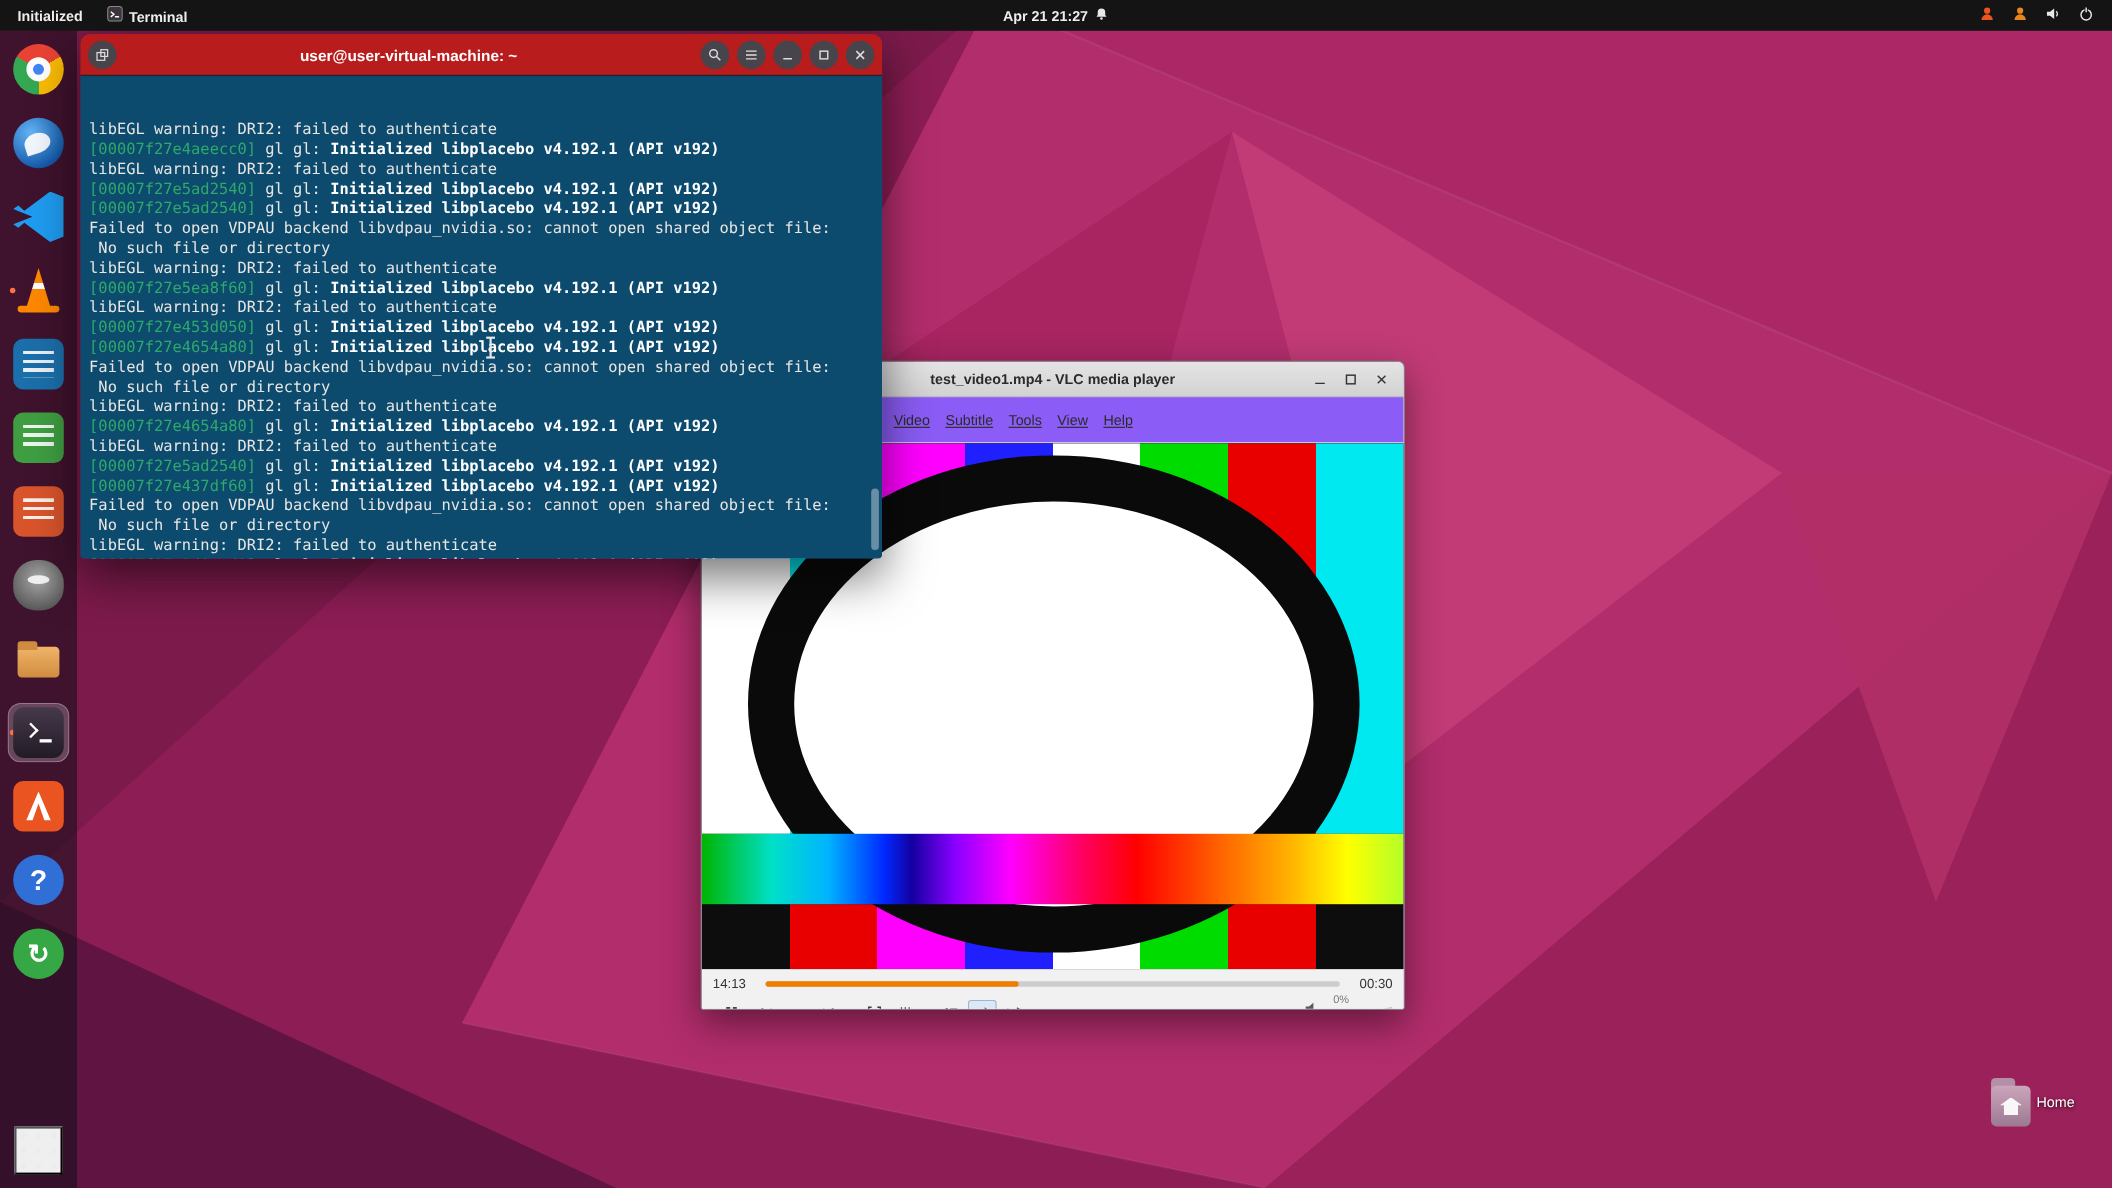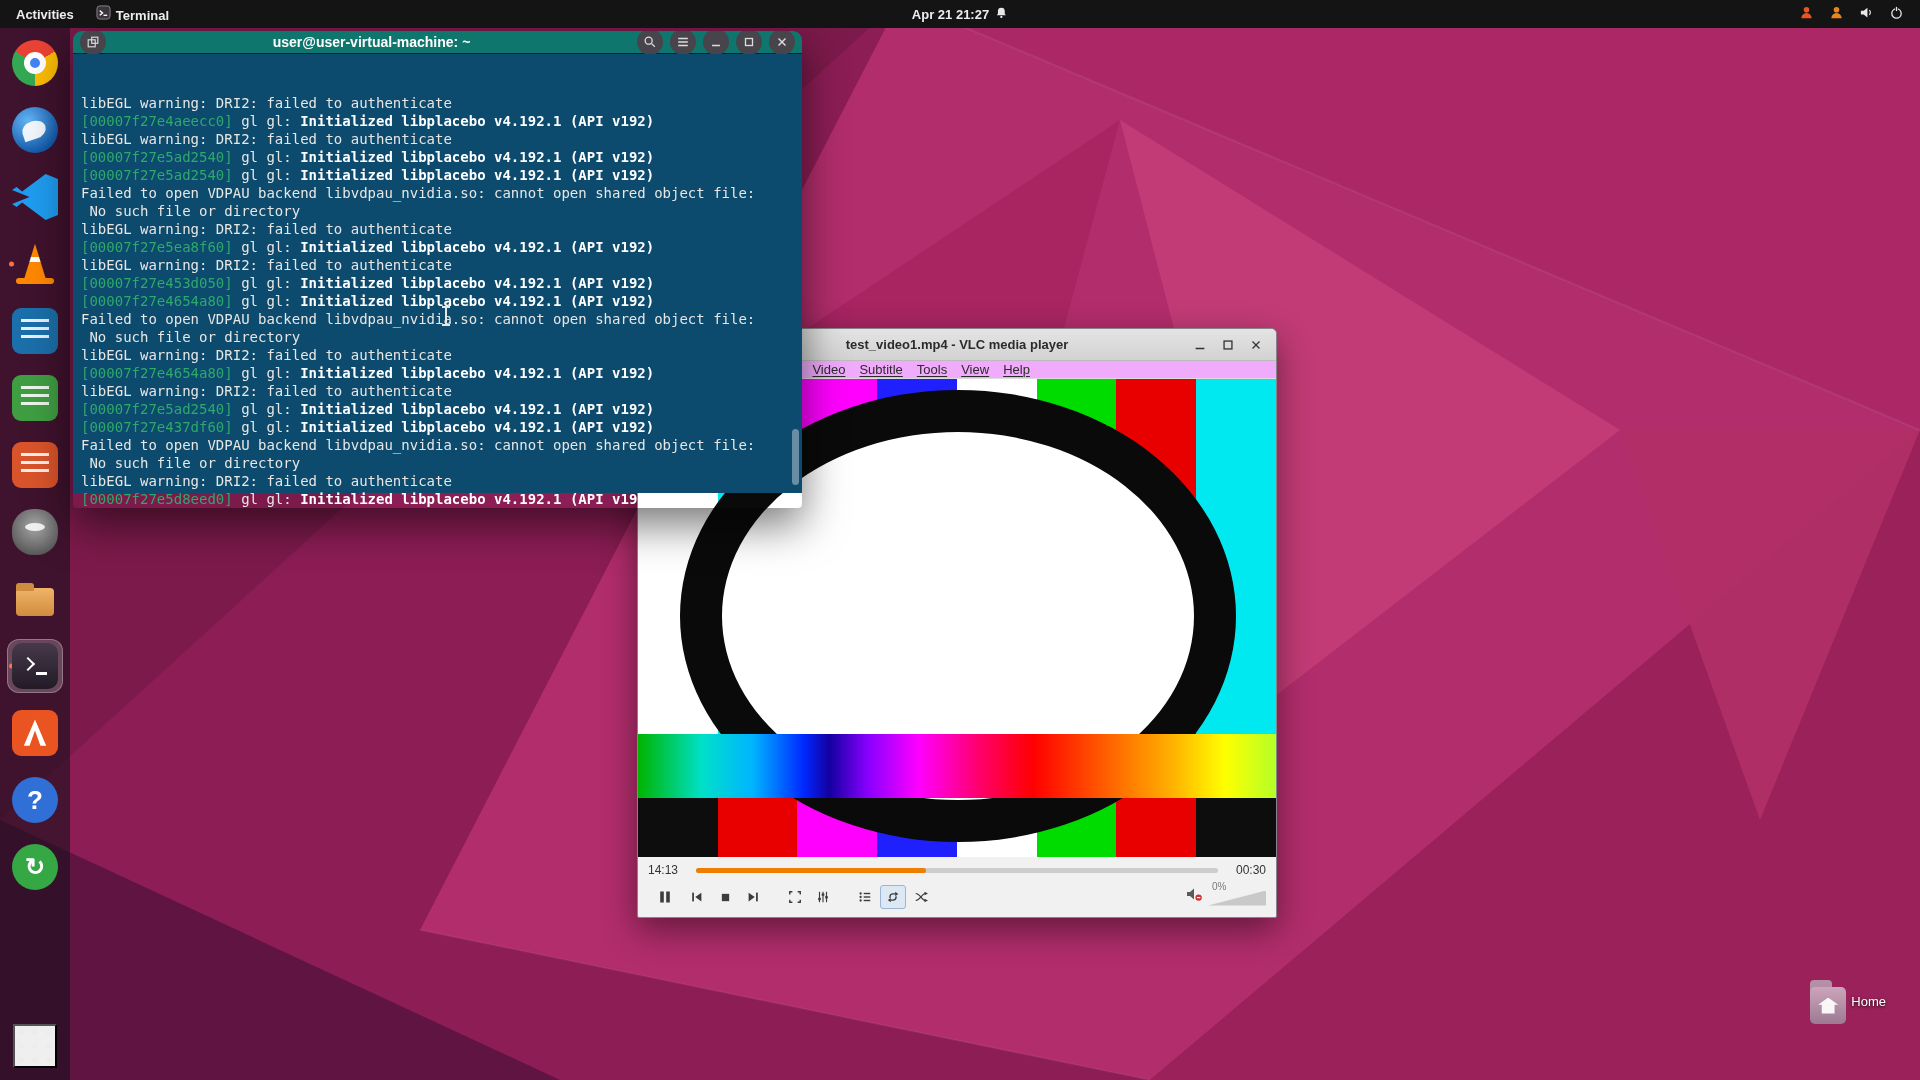--- a/index.html
+++ b/index.html
@@ -59,38 +59,38 @@
   .icon-software-updater { border-radius:50%; background:#35a845; font-size:24px; }
   .show-apps { margin-top:auto; margin-bottom:12px; width:44px; height:44px;
     background-image:radial-gradient(circle,#ececec 2.6px,transparent 3.2px); background-size:14px 14px; background-position:center; }
 
   
   .window { position:absolute; overflow:hidden; }
 
   
   #terminal-window { left:73px; top:31px; width:729px; height:477px; z-index:40; border-radius:9px 9px 4px 4px;
                      box-shadow:0 16px 44px rgba(0,0,0,.55); }
-  .t-header { height:23px; background:#0f766e; display:flex; align-items:center; padding:0 7px; gap:7px; border-bottom:1px solid #1e1c20; }
+  .t-header { height:38px; background:#b91c1c; display:flex; align-items:center; padding:0 7px; gap:7px; border-bottom:1px solid #1e1c20; }
   .t-title { flex:1; text-align:center; color:#ffffff; font-weight:700; font-size:14px; }
   .hbtn { width:26px; height:26px; border-radius:50%; background:#48444c; border:none; display:flex; align-items:center; justify-content:center; }
   .t-body { position:relative; height:439px; background:#0c4a6e; padding:4px 0 0 8px;
             font-family:"DejaVu Sans Mono",monospace; font-size:14px; line-height:18px; color:#e8e6e3; white-space:pre; }
   .tline { height:18px; }
   .t-green { color:#2ea96c; }
   .t-bold { font-weight:700; color:#ffffff; }
   .t-scrollbar { position:absolute; right:3px; bottom:8px; width:7px; height:56px; border-radius:4px; background:rgba(255,255,255,.38); }
 
   
   #vlc-window { left:637px; top:328px; width:640px; height:590px; z-index:20; background:#f1f1f1;
                 border:1px solid #85858a; border-radius:6px 6px 2px 2px; box-shadow:0 12px 34px rgba(0,0,0,.45); }
   .v-titlebar { height:32px; background:linear-gradient(#e4e4e4,#d2d2d3); display:flex; align-items:center; position:relative; border-bottom:1px solid #bcbcbc; }
   .v-title { position:absolute; left:0; right:0; text-align:center; font-size:13px; font-weight:700; color:#2b2b2b; }
   .v-buttons { margin-left:auto; display:flex; gap:4px; padding-right:8px; z-index:1; }
   .v-btn { width:24px; height:22px; display:flex; align-items:center; justify-content:center; background:none; border:none; }
-  .v-menubar { height:18px; background:#f0abfc; display:flex; align-items:center; padding-left:4px; border-bottom:1px solid #dcdcdc; }
+  .v-menubar { height:42px; background:#8b5cf6; display:flex; align-items:center; padding-left:4px; border-bottom:1px solid #dcdcdc; }
   .menu-item { font-size:13px; color:#2b2b2b; padding:3px 7px; text-decoration:underline; text-decoration-thickness:1px; text-underline-offset:2px; }
   .v-video { position:relative; height:478px; background:#000; overflow:hidden; }
   .stripes-top { position:absolute; left:0; top:0; width:100%; height:355px;
     background:linear-gradient(90deg,#ffffff 0 12.5%,#00e8f0 12.5% 25%,#ff00ff 25% 37.5%,#2020ff 37.5% 50%,#ffffff 50% 62.5%,#00dc00 62.5% 75%,#e80000 75% 87.5%,#00e8f0 87.5% 100%); }
   .stripes-bottom { position:absolute; left:0; top:419px; width:100%; height:59px;
     background:linear-gradient(90deg,#0d0d0d 0 12.5%,#e80000 12.5% 25%,#ff00ff 25% 37.5%,#2020ff 37.5% 50%,#ffffff 50% 62.5%,#00dc00 62.5% 75%,#e80000 75% 87.5%,#0d0d0d 87.5% 100%); }
   .test-circle { position:absolute; left:42px; top:11px; width:556px; height:452px; border-radius:50%;
     background:#ffffff; border:42px solid #0a0a0a; }
   .rainbow { position:absolute; left:0; top:355px; width:100%; height:64px;
     background:linear-gradient(90deg,#00b400 0%,#00e0c8 10%,#00b4ff 18%,#0028ff 26%,#1400a0 30%,#8800ff 36%,#ff00ff 44%,#ff0064 54%,#ff0000 62%,#ff6400 74%,#ffb400 84%,#ffff00 92%,#b4ff28 100%); }
@@ -141,21 +141,21 @@
     <polygon points="1120,120 1620,430 1270,700" fill="#c43e78" opacity="0.85"></polygon>
     <polygon points="1620,430 1920,430 1760,820" fill="#b03066" opacity="0.9"></polygon>
     <polygon points="700,400 1120,120 980,640" fill="#a62562" opacity="0.9"></polygon>
     <polyline points="900,0 1920,430" stroke="rgba(255,255,255,0.08)" fill="none" stroke-width="2"></polyline>
     <polyline points="420,930 1150,1080" stroke="rgba(255,255,255,0.05)" fill="none" stroke-width="2"></polyline>
   </svg>
 </div>
 
 <div class="topbar">
   <div class="tb-left">
-    <button class="tb-activities">Activities</button>
+    <button class="tb-activities">Initialized</button>
     <div class="tb-app">
       <span>
         <svg width="15" height="15" viewBox="0 0 16 16">
             <rect x="1" y="1" width="14" height="14" rx="3" fill="#3c343c" stroke="#8a8a8a" stroke-width="1"></rect>
             <polyline points="4,6 7,8.5 4,11" fill="none" stroke="#fff" stroke-width="1.4"></polyline>
             <line x1="8" y1="11" x2="12" y2="11" stroke="#fff" stroke-width="1.4"></line>
           </svg>
       </span>
       <span>Terminal</span>
     </div>

